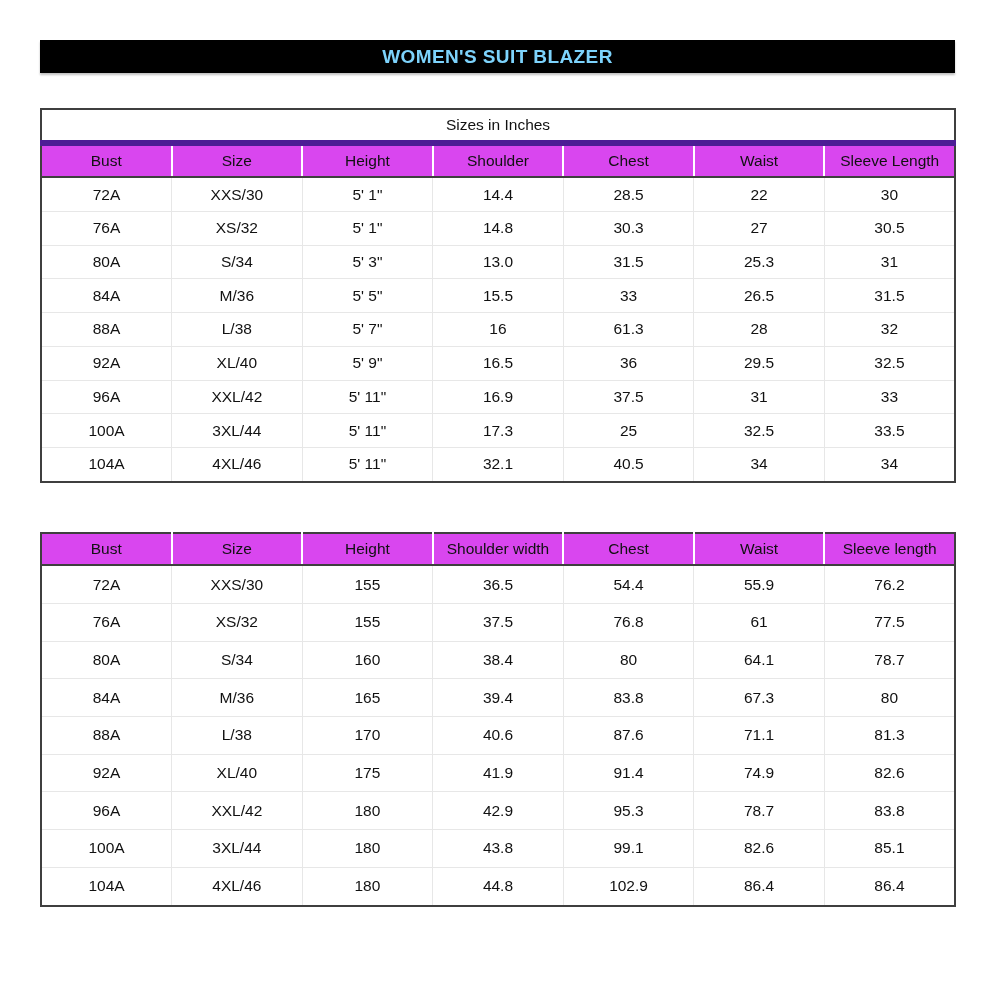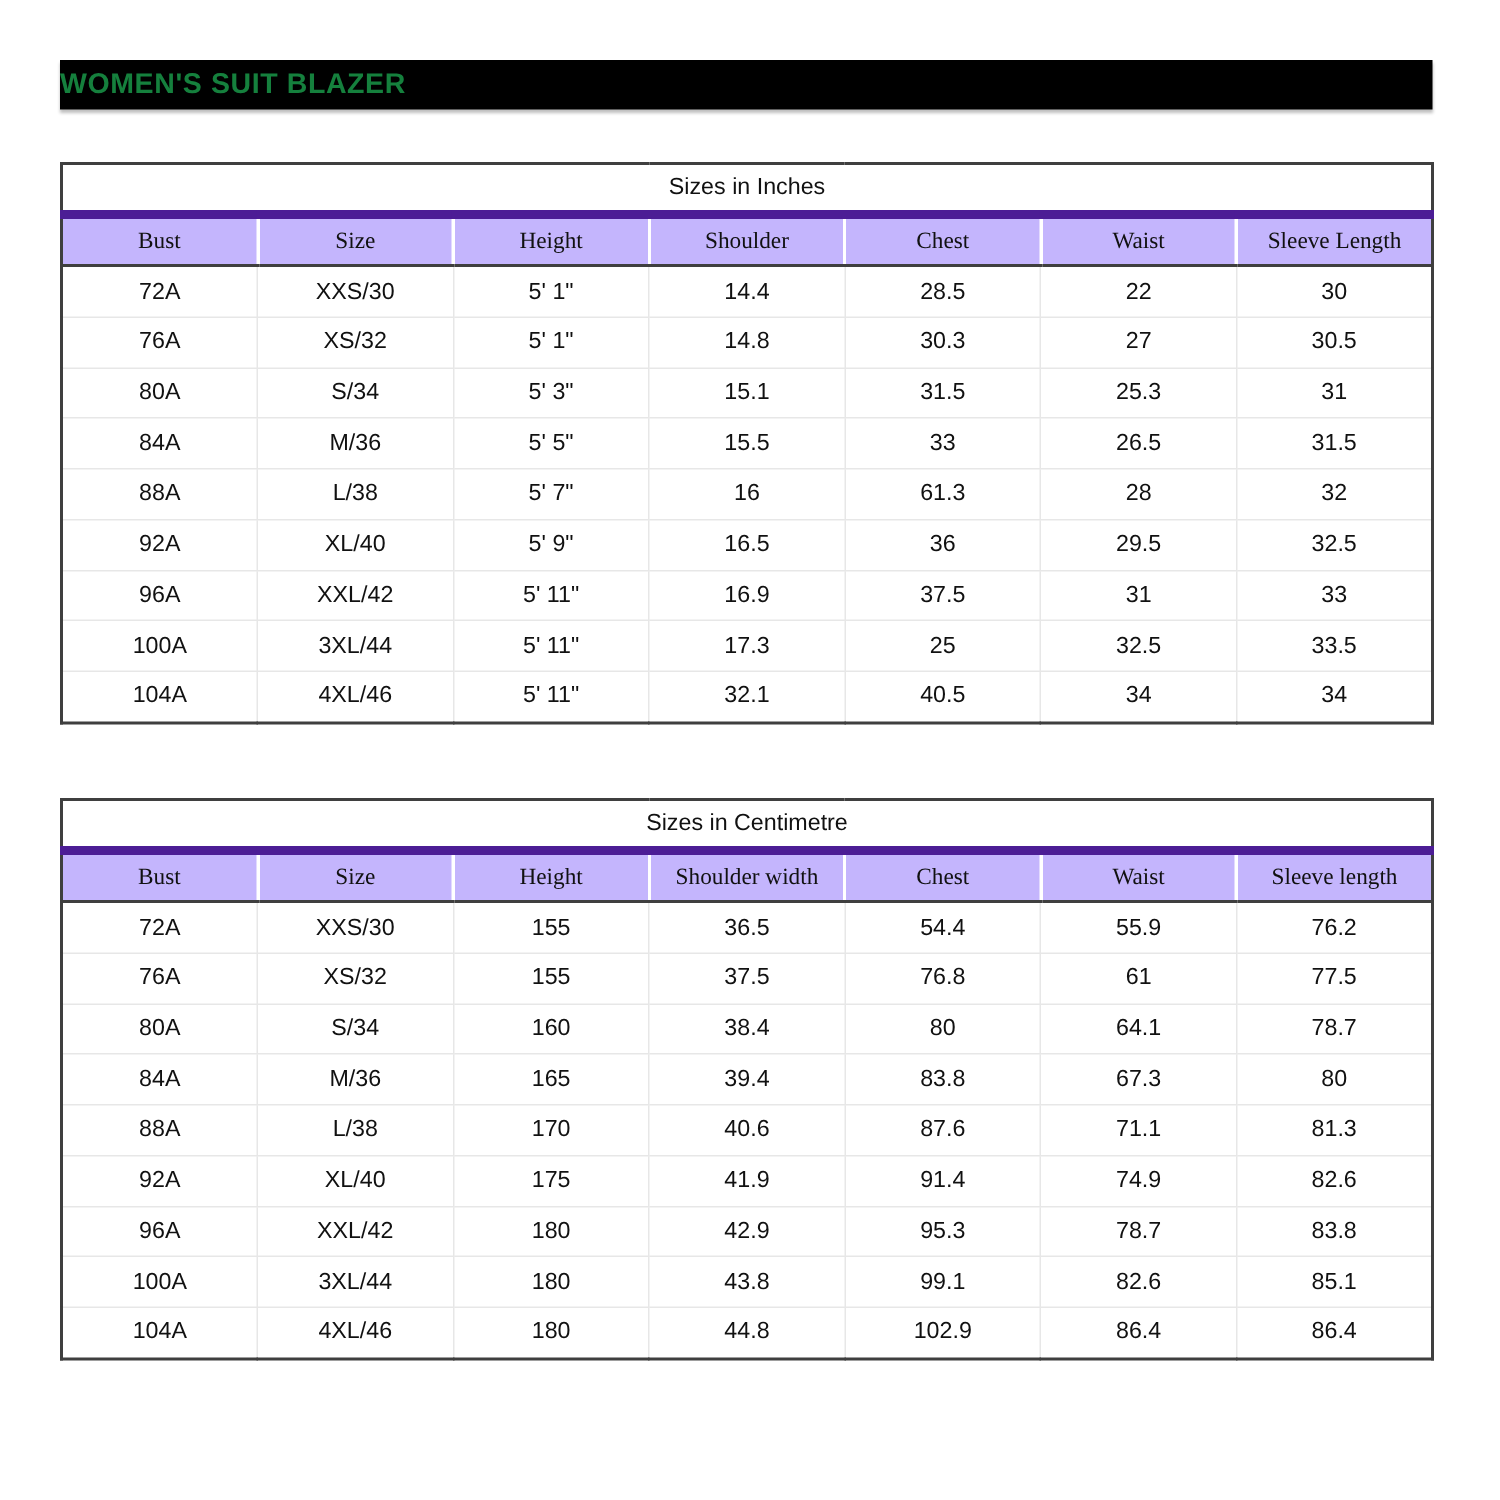--- a/index.html
+++ b/index.html
@@ -16,27 +16,27 @@
     overflow: hidden;
   }
   
   .banner {
     position: absolute;
     left: 40px;
     top: 40px;
     width: 915px;
     height: 33px;
     background: #000000;
-    color: #15803d;
+    color: #7dd3fc;
     font-size: 19px;
     font-weight: bold;
     letter-spacing: 0.4px;
     display: flex;
     align-items: center;
-    justify-content: flex-start;
+    justify-content: center;
     box-shadow: 0 2px 2px rgba(0,0,0,0.25);
   }
   
   .table-wrap {
     position: absolute;
     left: 40px;
     width: 916px;
   }
   .table-wrap.first  { top: 108px; }
   .table-wrap.second { top: 532px; }
@@ -59,24 +59,23 @@
     overflow: hidden;
     white-space: nowrap;
   }
   tr.title-row td {
     height: 30px;
     background: #ffffff;
     border-bottom: 6px solid #4c1d95;
   }
   tr.header-row th {
     height: 30px;
-    background: #c4b5fd;
+    background: #d946ef;
     border-bottom: 2px solid #3f3f3f;
     border-left: 2px solid #ffffff;
-    font-family: Liberation Serif, serif;
   }
   tr.header-row th:first-child { border-left: none; }
   tr.data-row td {
     border: 1px solid #e7e7e7;
   }
   tr.data-row td:first-child { border-left: none; }
   tr.data-row td:last-child  { border-right: none; }
 </style>
 </head>
 <body>
@@ -117,21 +116,21 @@
             <td>5' 1"</td>
             <td>14.8</td>
             <td>30.3</td>
             <td>27</td>
             <td>30.5</td>
           </tr>
           <tr class="data-row">
             <td>80A</td>
             <td>S/34</td>
             <td>5' 3"</td>
-            <td>15.1</td>
+            <td>13.0</td>
             <td>31.5</td>
             <td>25.3</td>
             <td>31</td>
           </tr>
           <tr class="data-row">
             <td>84A</td>
             <td>M/36</td>
             <td>5' 5"</td>
             <td>15.5</td>
             <td>33</td>
@@ -183,23 +182,20 @@
             <td>34</td>
             <td>34</td>
           </tr>
         </tbody>
       </table>
   </div>
 
   <div class="table-wrap second">
     <table class="size-table">
         <tbody>
-          <tr class="title-row">
-            <td colspan="7">Sizes in Centimetre</td>
-          </tr>
           <tr class="header-row">
             <th>Bust</th>
             <th>Size</th>
             <th>Height</th>
             <th>Shoulder width</th>
             <th>Chest</th>
             <th>Waist</th>
             <th>Sleeve length</th>
           </tr>
           <tr class="data-row">

